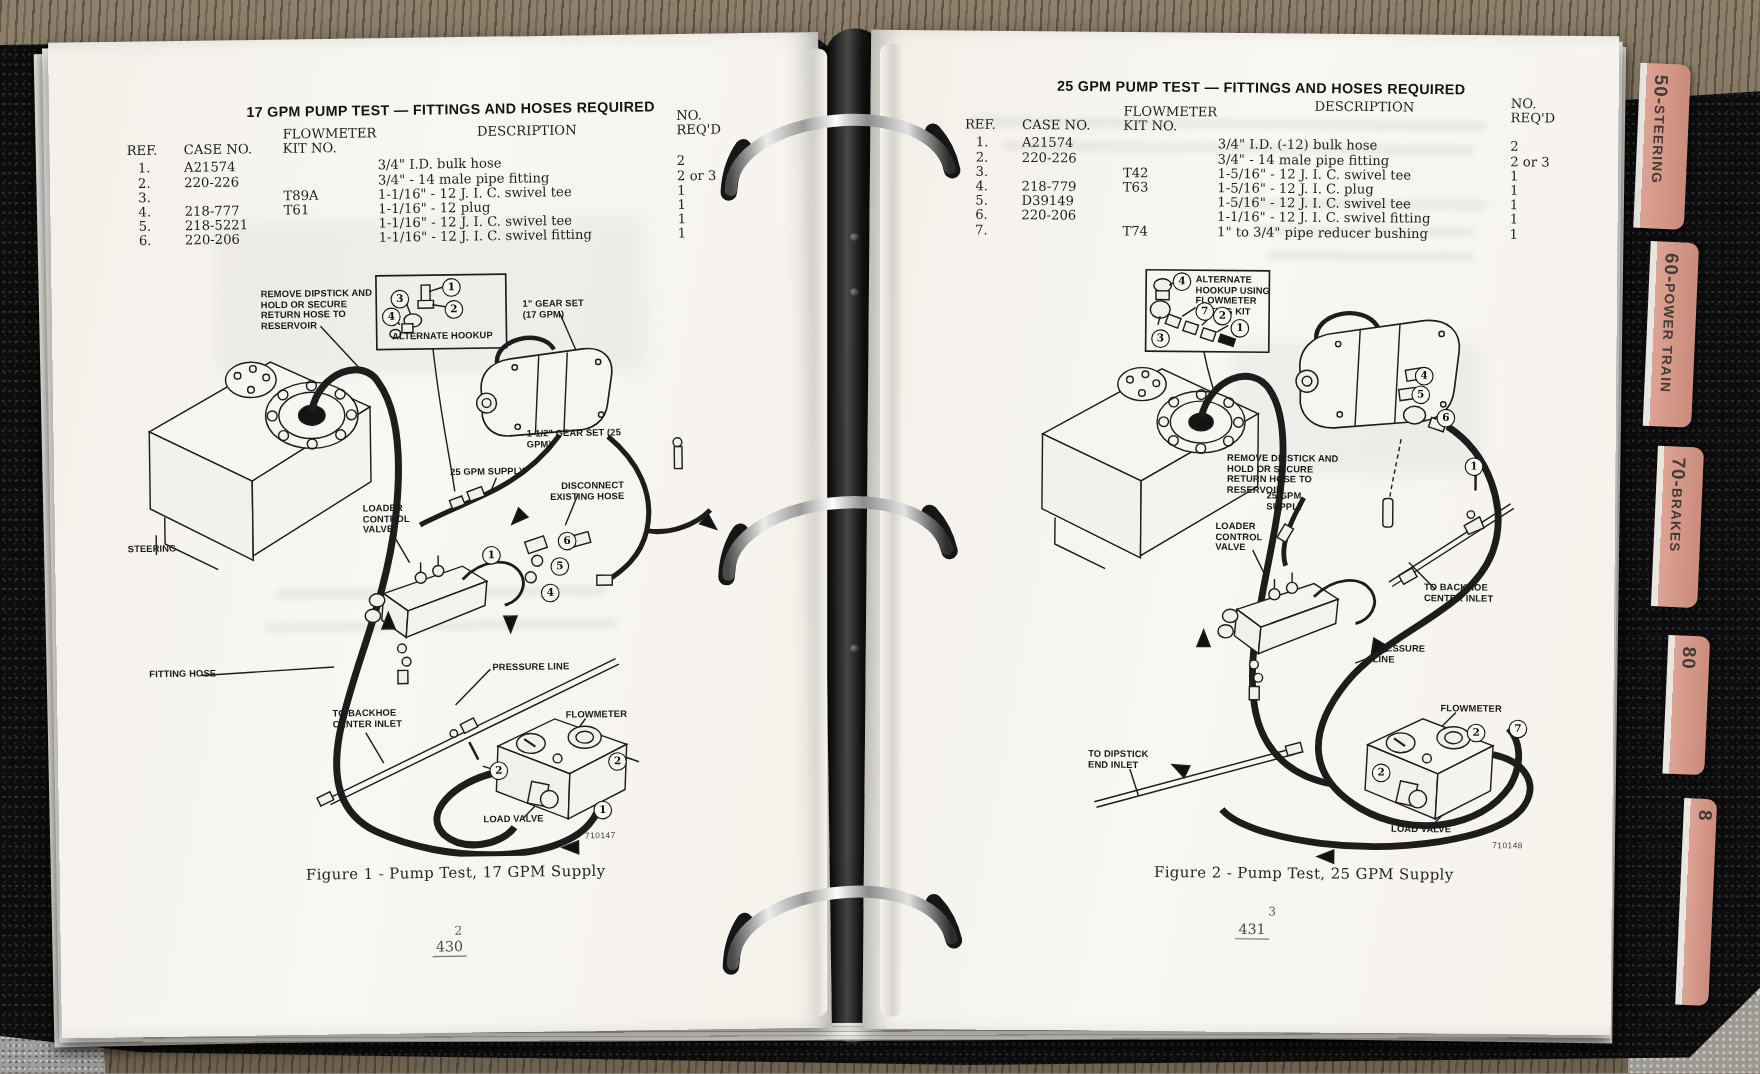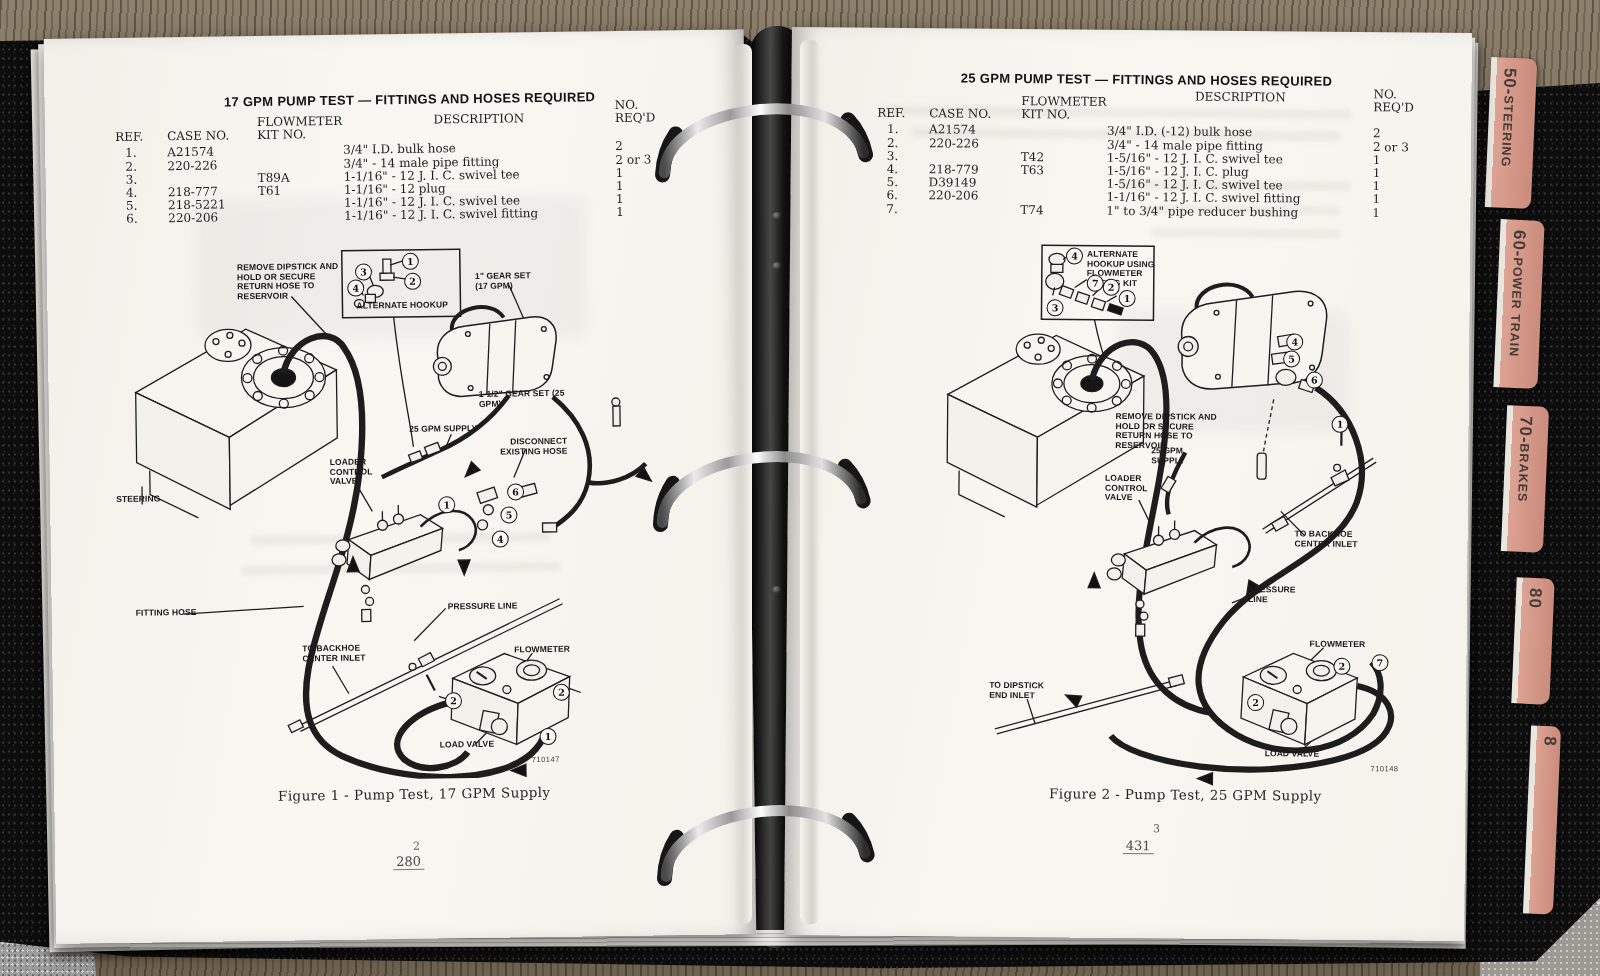--- a/index.html
+++ b/index.html
@@ -278,21 +278,21 @@
       <div class="co" style="left:427px;top:246px;">6</div>
       <div class="co" style="left:420px;top:269px;">5</div>
       <div class="co" style="left:411px;top:293px;">4</div>
       <div class="co" style="left:362px;top:454px;">2</div>
       <div class="co" style="left:470px;top:447px;">2</div>
       <div class="co" style="left:456px;top:491px;">1</div>
     </div>
 
     <div class="caption" style="left:170px;top:752px;width:380px;">Figure 1 - Pump Test, 17 GPM Supply</div>
     <div class="pn-top" style="left:358px;top:806px;">2</div>
-    <div class="pn" style="left:338px;top:820px;">280</div>
+    <div class="pn" style="left:338px;top:820px;">430</div>
   </div>
 
   <div class="page right">
     <div class="bleed" style="left:90px;top:78px;width:470px;height:9px;"></div>
     <div class="bleed" style="left:120px;top:100px;width:430px;height:9px;"></div>
     <div class="bleed" style="left:330px;top:150px;width:230px;height:9px;"></div>
     <div class="bleed" style="left:350px;top:175px;width:200px;height:8px;"></div>
     <div class="bleed" style="left:360px;top:198px;width:190px;height:8px;"></div>
     <div class="bleed-big" style="left:330px;top:280px;width:230px;height:120px;"></div>
 
@@ -443,21 +443,21 @@
       </svg>
       <div class="dl" style="left:152px;top:12px;width:78px;">ALTERNATE HOOKUP USING FLOWMETER FITTING KIT</div>
       <div class="dl" style="left:182px;top:174px;width:114px;">REMOVE DIPSTICK AND HOLD OR SECURE RETURN HOSE TO RESERVOIR</div>
       <div class="dl" style="left:218px;top:208px;width:50px;">25 GPM SUPPLY</div>
       <div class="dl" style="left:172px;top:236px;width:62px;">LOADER CONTROL VALVE</div>
       <div class="dl" style="left:362px;top:290px;width:78px;">TO BACKHOE CENTER INLET</div>
       <div class="dl" style="left:316px;top:346px;width:58px;">PRESSURE LINE</div>
       <div class="dl" style="left:58px;top:444px;width:70px;">TO DIPSTICK END INLET</div>
       <div class="dl" style="left:378px;top:400px;">FLOWMETER</div>
       <div class="dl" style="left:334px;top:510px;">LOAD VALVE</div>
-      <div class="figcode" style="left:440px;top:524px;">710148</div>
+      <div class="figcode" style="left:426px;top:524px;">710148</div>
       <div class="co" style="left:131px;top:10px;">4</div>
       <div class="co" style="left:152px;top:37px;">7</div>
       <div class="co" style="left:168px;top:41px;">2</div>
       <div class="co" style="left:184px;top:52px;">1</div>
       <div class="co" style="left:112px;top:62px;">3</div>
       <div class="co" style="left:352px;top:94px;">4</div>
       <div class="co" style="left:349px;top:111px;">5</div>
       <div class="co" style="left:372px;top:132px;">6</div>
       <div class="co" style="left:398px;top:176px;">1</div>
       <div class="co" style="left:402px;top:418px;">2</div>

